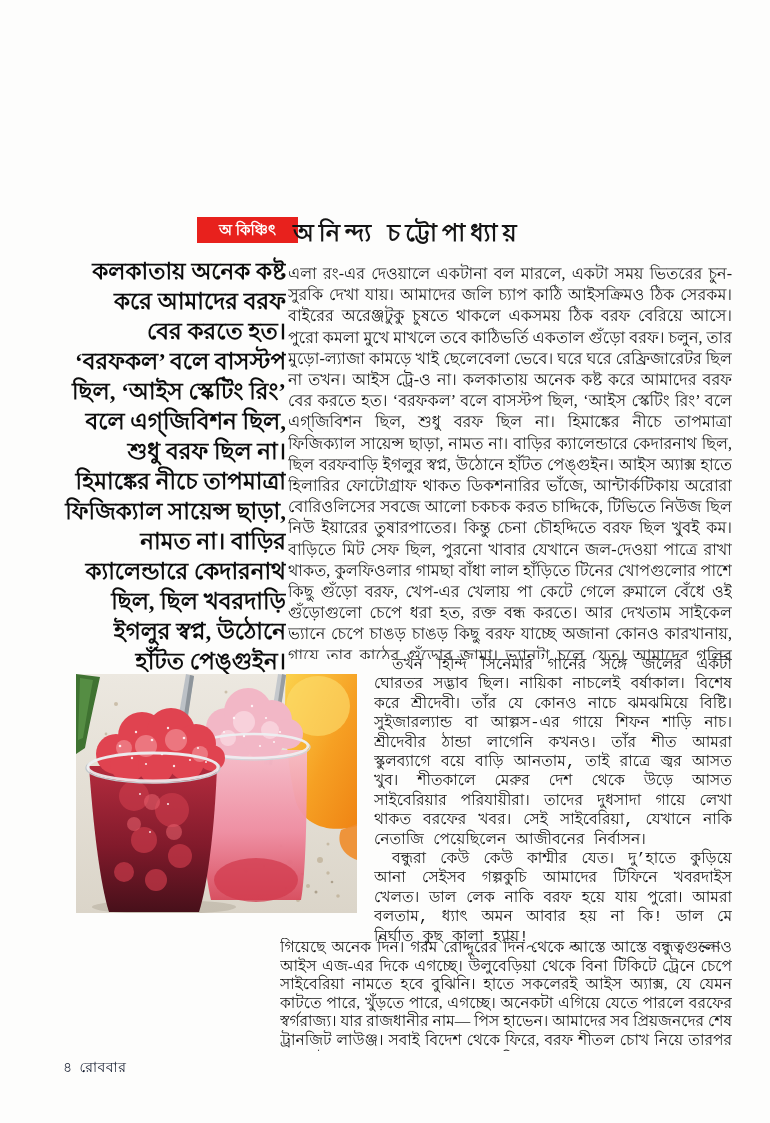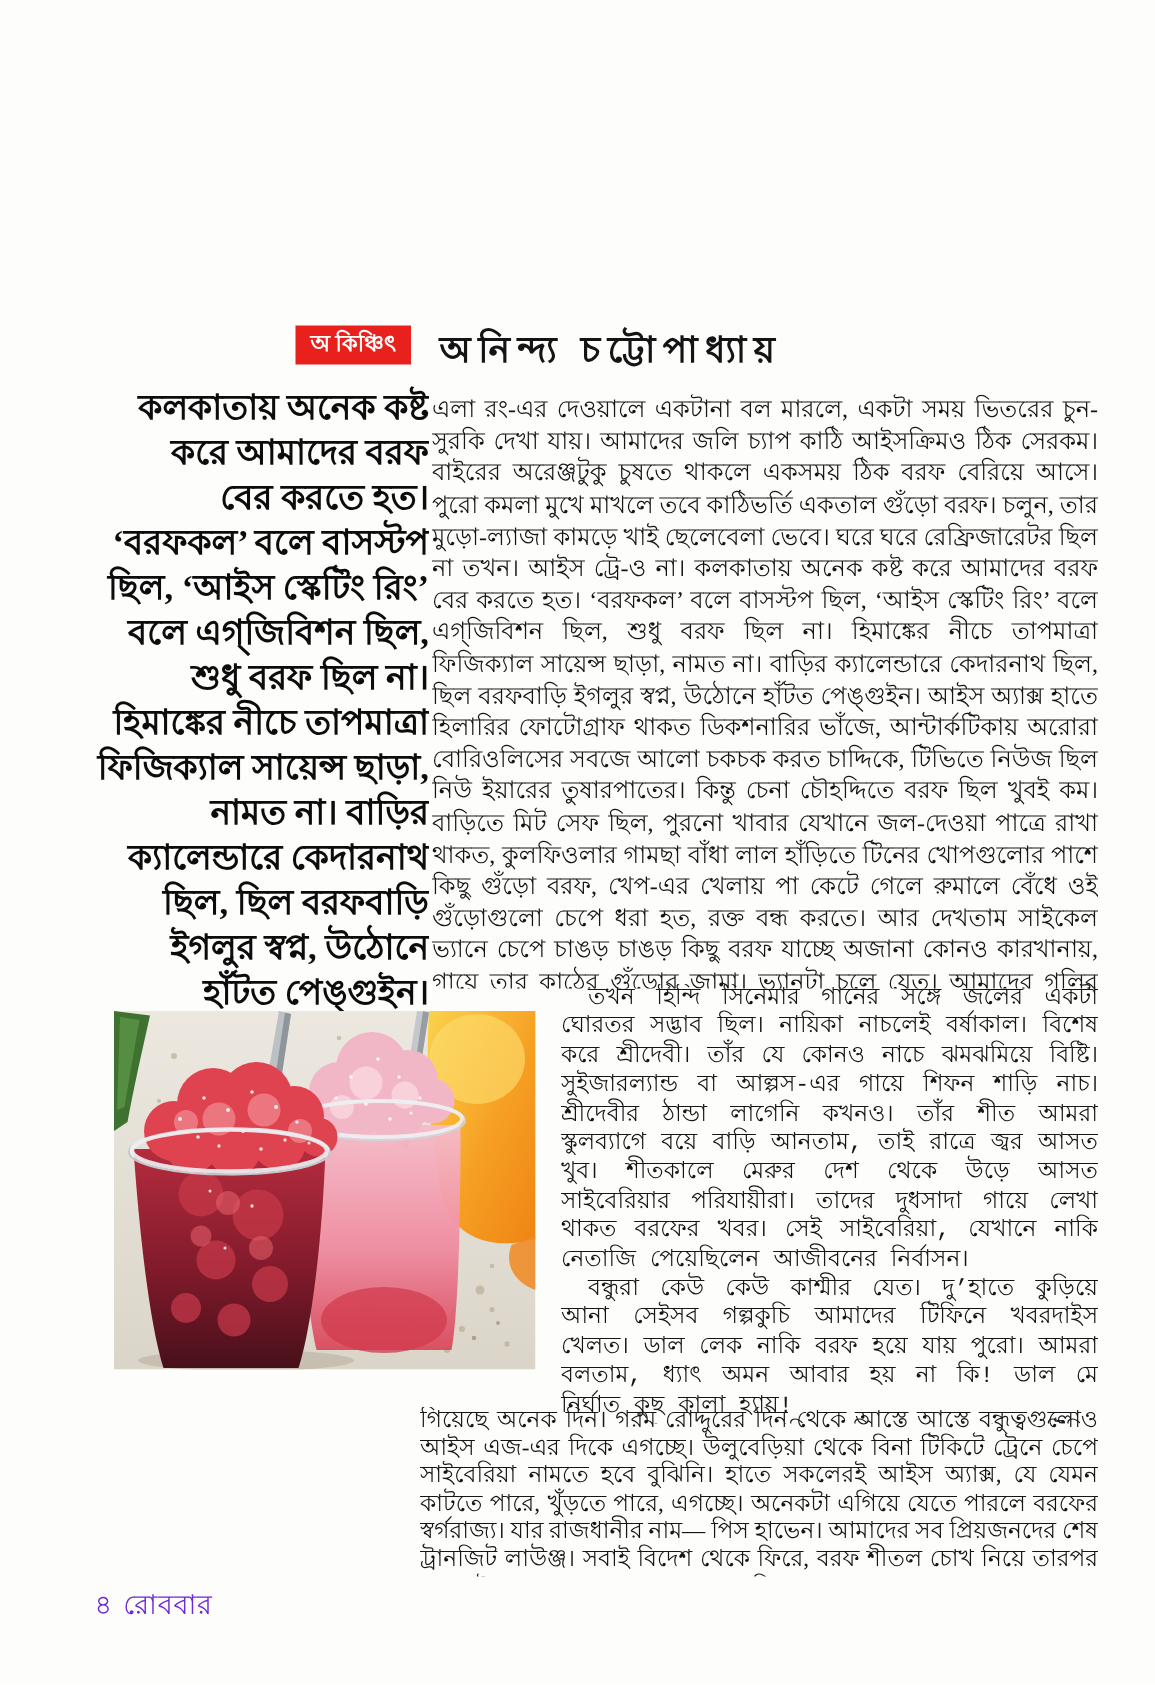--- a/index.html
+++ b/index.html
@@ -7,21 +7,21 @@
     position:relative;
     width:770px;height:1123px;
     background:#fdfdfc;
     margin:0 auto;
     overflow:hidden;
     font-family:"Liberation Serif","DejaVu Serif",serif;
     color:#121212;
   }
   .kicker{
     position:absolute;left:197px;top:217px;
-    min-width:46px;height:26px;padding:0 10px;
+    min-width:46px;height:26px;padding:0 22px;
     background:#e8211d;color:#ffffff;
     display:flex;align-items:center;justify-content:center;
     font-size:15px;font-weight:600;line-height:1;
   }
   .byline{
     position:absolute;left:289px;top:210px;margin:4px;
     font-size:24px;font-weight:600;letter-spacing:5px;
     color:#141414;white-space:nowrap;
   }
   .pullquote{
@@ -33,21 +33,21 @@
   .region{
     position:absolute;text-align:justify;overflow:hidden;color:#151515;
   }
   .r1{left:288px;top:263px;width:444px;height:396px;font-size:16px;line-height:21.2px;}
   .r2{left:374px;top:656px;width:358px;height:293px;font-size:15.5px;line-height:19.4px;}
   .r2 p{margin:0;text-indent:18px;font-family:Liberation Mono, monospace;}
   .r3{left:280px;top:938px;width:452px;height:113px;font-size:15.5px;line-height:18.6px;}
   .photo{position:absolute;left:76px;top:674px;width:281px;height:239px;display:block;}
   .pagefooter{
     position:absolute;left:63px;top:1056px;
-    font-size:18px;color:#6d28d9;letter-spacing:.5px;
+    font-size:14px;color:#0f172a;letter-spacing:.5px;
   }
   .pagefooter .num{margin-right:7px;}
 </style>
 </head>
 <body>
 
 <div class="page">
 
   <div class="kicker">অ কিঞ্চিৎ</div>
 
@@ -57,21 +57,21 @@
 করে আমাদের বরফ
 বের করতে হত।
 ‘বরফকল’ বলে বাসস্টপ
 ছিল, ‘আইস স্কেটিং রিং’
 বলে এগ্‌জিবিশন ছিল,
 শুধু বরফ ছিল না।
 হিমাঙ্কের নীচে তাপমাত্রা
 ফিজিক্যাল সায়েন্স ছাড়া,
 নামত না। বাড়ির
 ক্যালেন্ডারে কেদারনাথ
-ছিল, ছিল বরফবাড়ি
+ছিল, ছিল খবরদাড়ি
 ইগলুর স্বপ্ন, উঠোনে
 হাঁটত পেঙ্গুইন।</div>
 
   <div class="region r1">এলা রং-এর দেওয়ালে একটানা বল মারলে, একটা সময় ভিতরের চুন-সুরকি দেখা যায়। আমাদের জলি চ্যাপ কাঠি আইসক্রিমও ঠিক সেরকম। বাইরের অরেঞ্জটুকু চুষতে থাকলে একসময় ঠিক বরফ বেরিয়ে আসে। পুরো কমলা মুখে মাখলে তবে কাঠিভর্তি একতাল গুঁড়ো বরফ। চলুন, তার মুড়ো-ল্যাজা কামড়ে খাই ছেলেবেলা ভেবে। ঘরে ঘরে রেফ্রিজারেটর ছিল না তখন। আইস ট্রে-ও না। কলকাতায় অনেক কষ্ট করে আমাদের বরফ বের করতে হত। ‘বরফকল’ বলে বাসস্টপ ছিল, ‘আইস স্কেটিং রিং’ বলে এগ্‌জিবিশন ছিল, শুধু বরফ ছিল না। হিমাঙ্কের নীচে তাপমাত্রা ফিজিক্যাল সায়েন্স ছাড়া, নামত না। বাড়ির ক্যালেন্ডারে কেদারনাথ ছিল, ছিল বরফবাড়ি ইগলুর স্বপ্ন, উঠোনে হাঁটত পেঙ্গুইন। আইস অ্যাক্স হাতে হিলারির ফোটোগ্রাফ থাকত ডিকশনারির ভাঁজে, আন্টার্কটিকায় অরোরা বোরিওলিসের সবজে আলো চকচক করত চাদ্দিকে, টিভিতে নিউজ ছিল নিউ ইয়ারের তুষারপাতের। কিন্তু চেনা চৌহদ্দিতে বরফ ছিল খুবই কম। বাড়িতে মিট সেফ ছিল, পুরনো খাবার যেখানে জল-দেওয়া পাত্রে রাখা থাকত, কুলফিওলার গামছা বাঁধা লাল হাঁড়িতে টিনের খোপগুলোর পাশে কিছু গুঁড়ো বরফ, খেপ-এর খেলায় পা কেটে গেলে রুমালে বেঁধে ওই গুঁড়োগুলো চেপে ধরা হত, রক্ত বন্ধ করতে। আর দেখতাম সাইকেল ভ্যানে চেপে চাঙড় চাঙড় কিছু বরফ যাচ্ছে অজানা কোনও কারখানায়, গায়ে তার কাঠের গুঁড়োর জামা। ভ্যানটা চলে যেত। আমাদের গলির মাঝপথে জলের লাইন টানতে টানতে। একগাল বরফে মুখ ডুবিয়েছি রঙিন জলের চাকা লাগানো গাড়িতে। লাল-কমলা-সবুজ সিরাপ। ভাঁড়ের ভেতর একদলা কুচো বরফ। সিরাপ ছিটিয়ে কেমন ভারতের পতাকা হয়ে যাচ্ছে দ্যাখো। এবার স্ট্র দিয়ে টানলেই ফ্রিডম অ্যাট এঁদোগলি। বড়রা বলত, ‘খবরদার, ও বরফ মুখে তুলো না। নর্দমার জল জমিয়ে বানানো।’ দেখা গেল— যে যে জিনিস নর্দমার জল দিয়ে হয়, যেমন ফুচকা, রঙিন বরফ কিংবা প্লাস্টিক পেপসি— সবই সাধারণ জিনিসের চেয়ে খেতে ভাল। বাড়ির রান্নায় এই টেস্ট আনার জন্য সাহস করে বলতে পারিনি, প্লিজ একটু নর্দমার জল মেশাও।</div>
 
   <svg class="photo" viewBox="0 0 281 239" preserveAspectRatio="none" role="img">
     <defs>
       <linearGradient id="gBg" x1="0" y1="0" x2="0" y2="1">
         <stop offset="0" stop-color="#ece8e0"></stop>
         <stop offset="1" stop-color="#dbd5c9"></stop>

